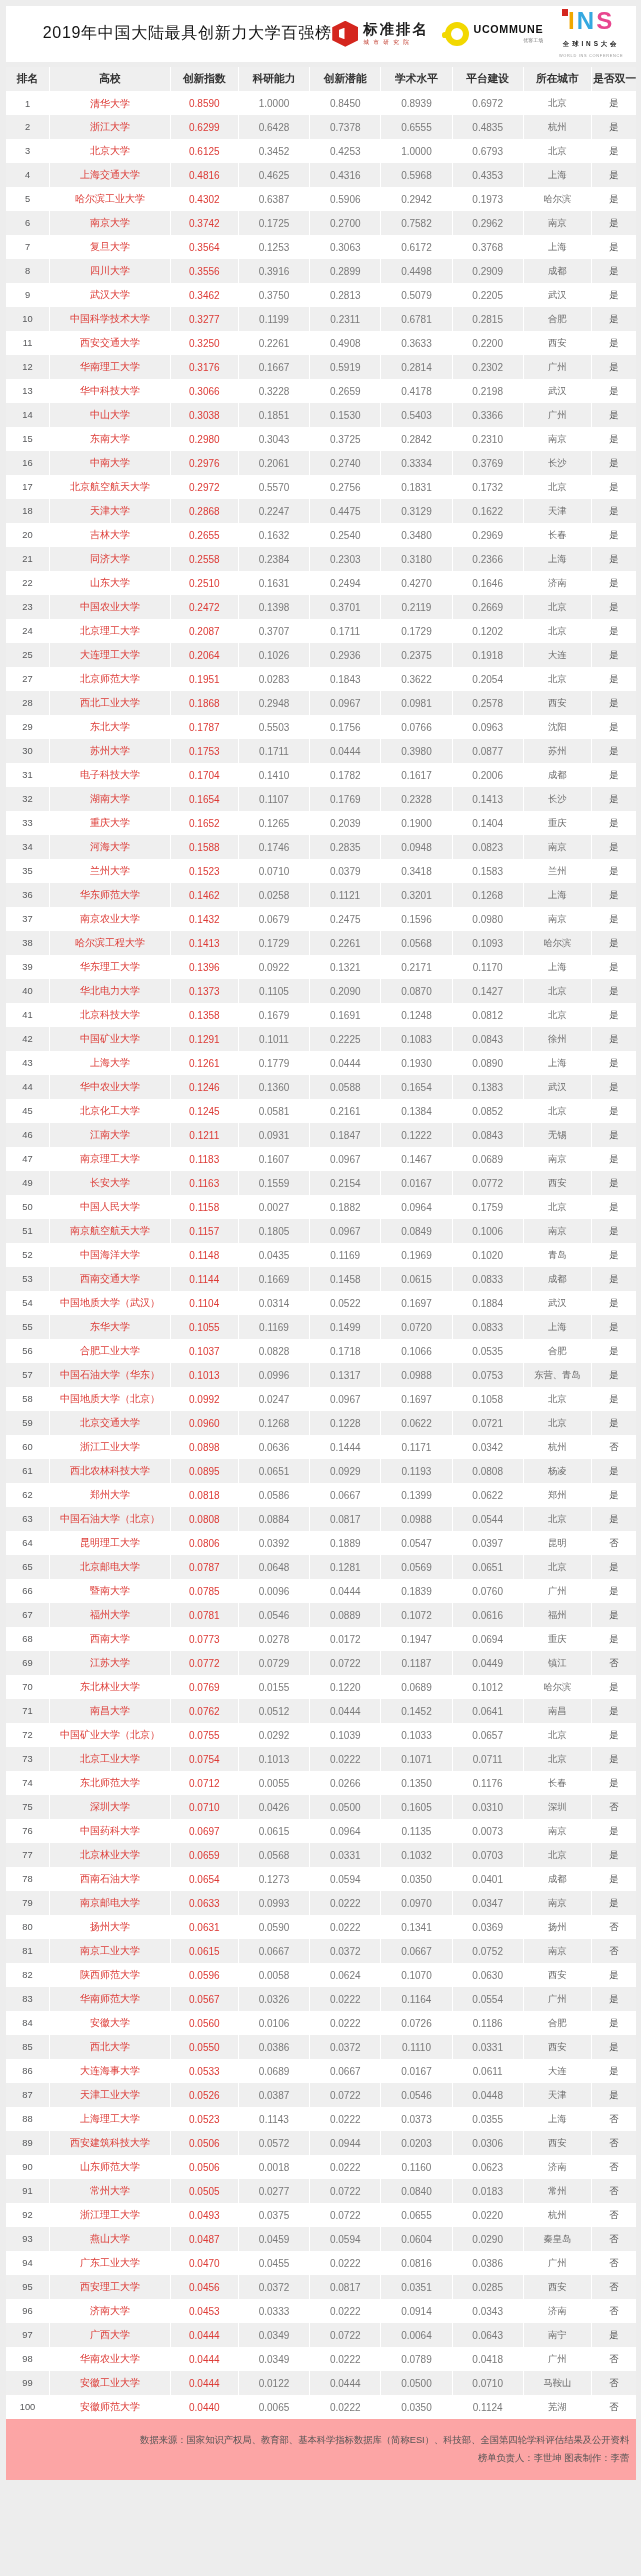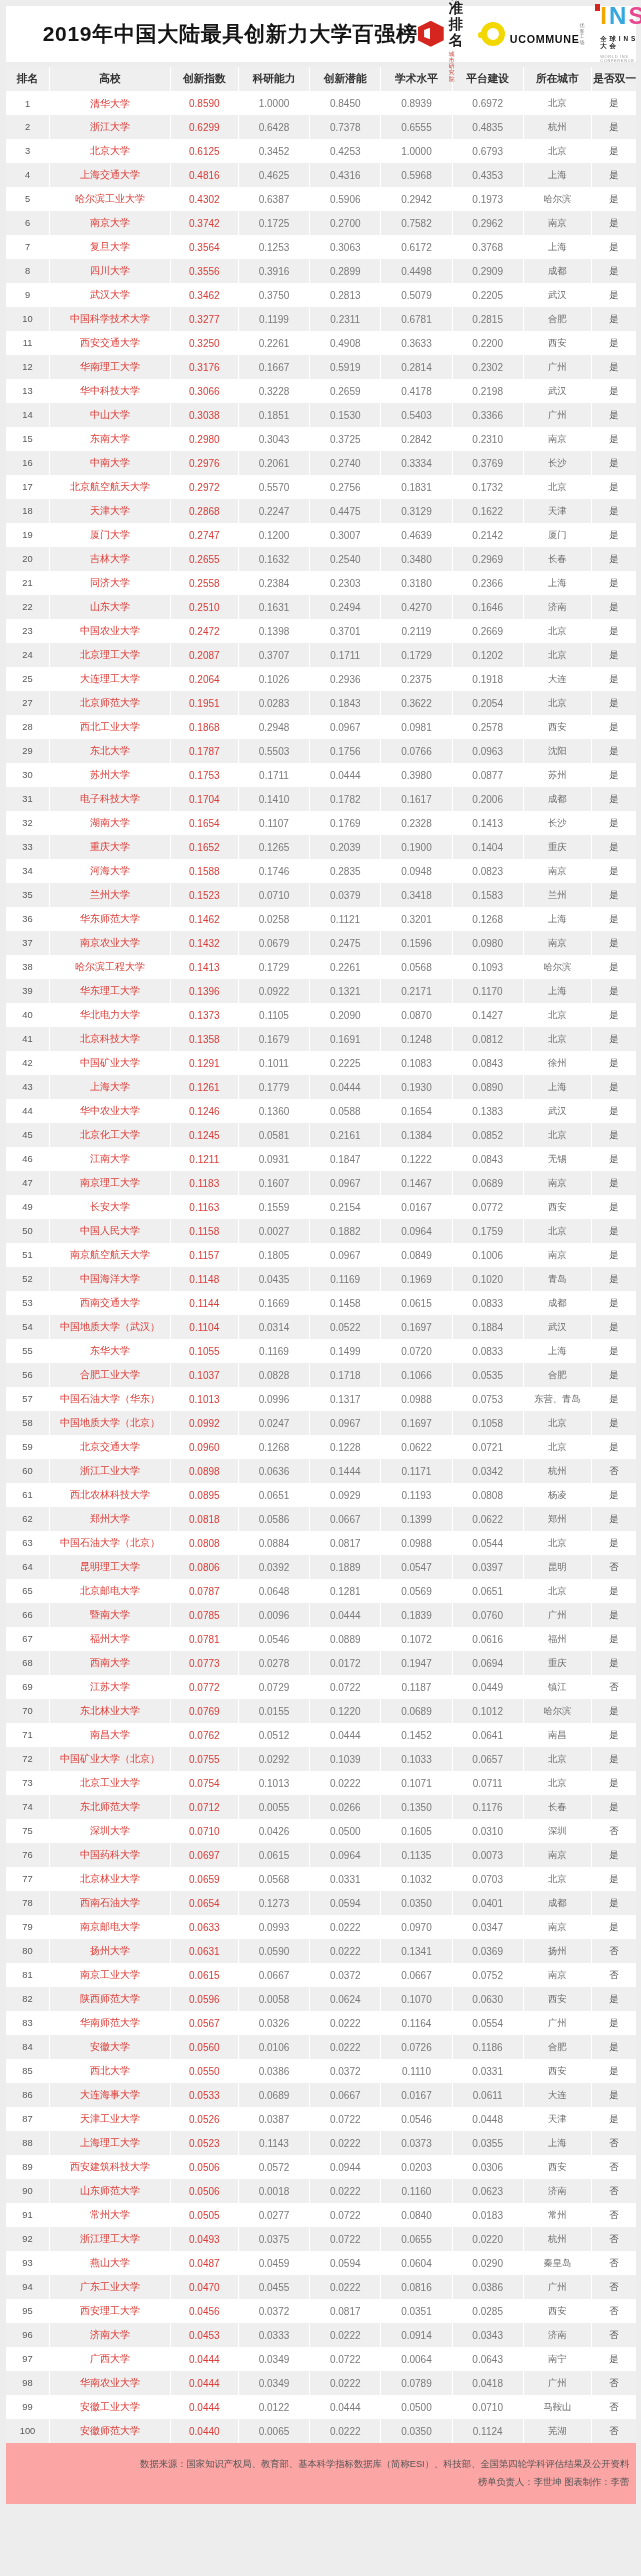--- a/index.html
+++ b/index.html
@@ -11,21 +11,21 @@
   }
   .page { width:642px; background:#ededed; padding-bottom:4.3px; }
 
   
   .header-card {
     margin:5.7px 5.7px 0 5.7px; height:56px; background:#ffffff;
     display:flex; align-items:center; justify-content:space-between;
     padding:0 13px 0 37px;
   }
   .page-title {
-    font-size:21px; font-weight:700; color:#151515; letter-spacing:0.7px;
+    font-size:16px; font-weight:400; color:#151515; letter-spacing:0.7px;
     white-space:nowrap;
   }
   .logos { display:flex; align-items:center; gap:15.7px; }
   .logo { display:flex; align-items:center; gap:5px; }
 
   .bz-mark {
     width:26px; height:26px; background:#d4261e;
     clip-path:polygon(50% 0%,100% 25%,100% 75%,50% 100%,0% 75%,0% 25%);
     position:relative; flex:0 0 auto;
   }
@@ -38,21 +38,21 @@
   .bz-sub  { font-size:5.7px; color:#c0392b; letter-spacing:4.3px; margin-top:2.1px; }
 
   .uc-mark {
     width:24px; height:24px; border-radius:50%;
     border:6.4px solid #f2d800; flex:0 0 auto; position:relative;
   }
   .uc-mark::after{
     content:""; position:absolute; left:-8.6px; top:4.3px; width:5.7px; height:5.7px;
     border-radius:50%; background:#f2d800;
   }
-  .uc-text { display:flex; align-items:flex-end; line-height:1.1; }
+  .uc-text { display:flex; flex-direction:column; align-items:flex-end; line-height:1.1; }
   .uc-name { font-size:10.7px; font-weight:800; color:#111; letter-spacing:0.7px; }
   .uc-sub  { font-size:5px; color:#777; margin-top:1.4px; }
 
   .ins { display:flex; flex-direction:column; align-items:center; line-height:1; }
   .ins-letters { font-size:24px; font-weight:900; letter-spacing:2.1px; position:relative; }
   .ins-letters::before{
     content:""; position:absolute; left:-5.7px; top:0; width:5.7px; height:7.1px; background:#d4261e;
   }
   .ins-i { color:#f0a800; } .ins-n { color:#35a8e0; } .ins-s { color:#e8468f; }
   .ins-sub { font-size:6.4px; font-weight:700; color:#222; letter-spacing:2.9px; margin-top:2.9px; }
@@ -339,31 +339,20 @@
           <td class="c1">天津大学</td>
           <td class="c2">0.2868</td>
           <td class="c3">0.2247</td>
           <td class="c4">0.4475</td>
           <td class="c5">0.3129</td>
           <td class="c6">0.1622</td>
           <td class="c7">天津</td>
           <td class="c8">是</td>
         </tr>
         <tr>
-          <td class="c0">19</td>
-          <td class="c1">厦门大学</td>
-          <td class="c2">0.2747</td>
-          <td class="c3">0.1200</td>
-          <td class="c4">0.3007</td>
-          <td class="c5">0.4639</td>
-          <td class="c6">0.2142</td>
-          <td class="c7">厦门</td>
-          <td class="c8">是</td>
-        </tr>
-        <tr>
           <td class="c0">20</td>
           <td class="c1">吉林大学</td>
           <td class="c2">0.2655</td>
           <td class="c3">0.1632</td>
           <td class="c4">0.2540</td>
           <td class="c5">0.3480</td>
           <td class="c6">0.2969</td>
           <td class="c7">长春</td>
           <td class="c8">是</td>
         </tr>

